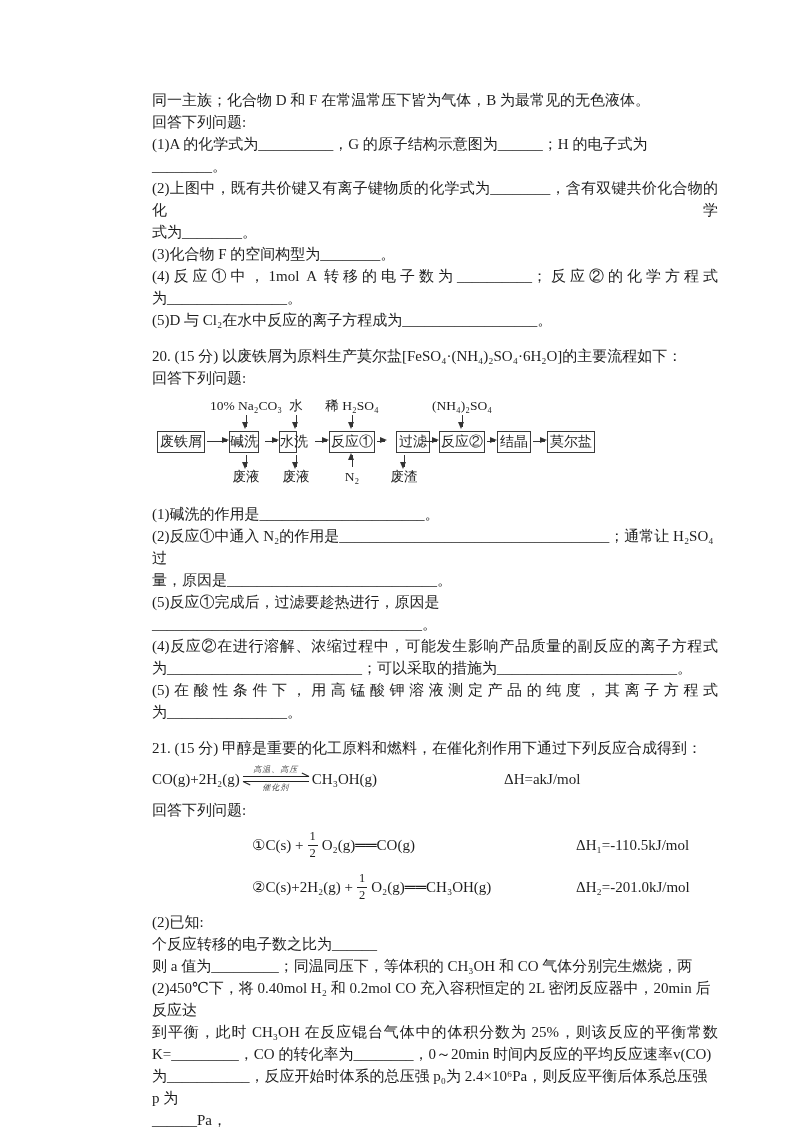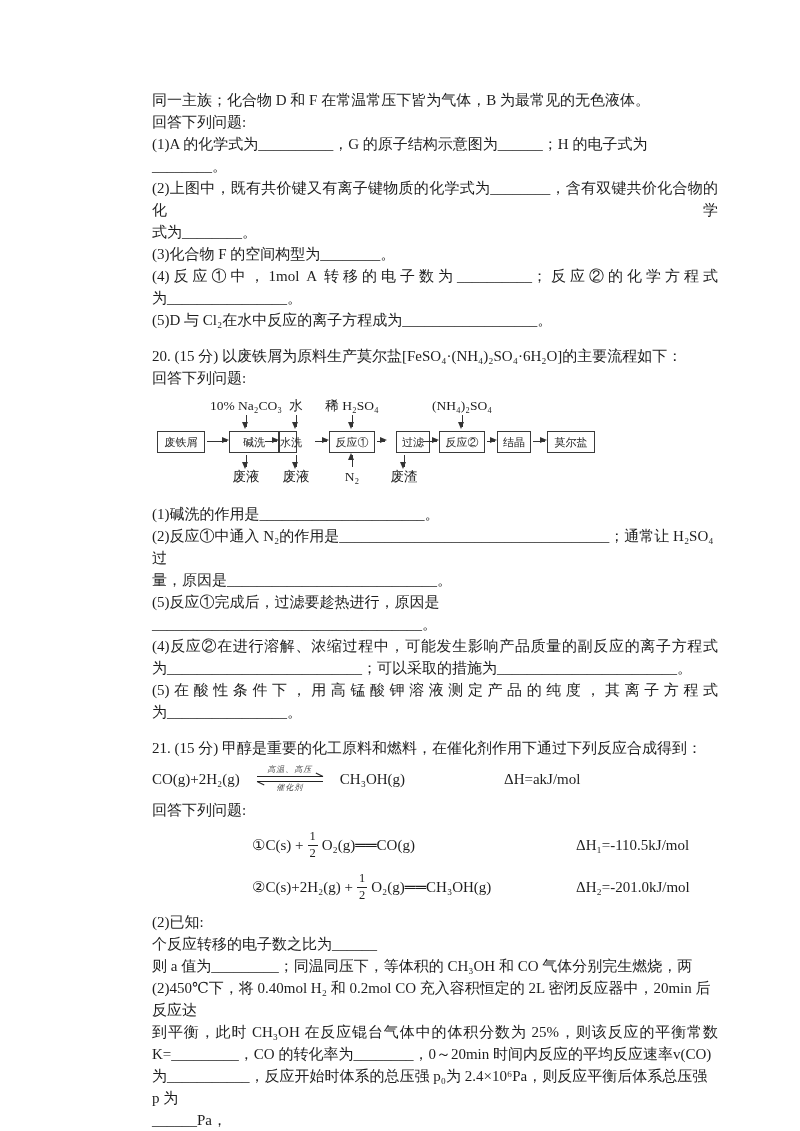--- a/index.html
+++ b/index.html
@@ -19,21 +19,21 @@
   .mb4 { margin-bottom:4px; }
   section { display:block; }
   .sec-gap { margin-bottom:14px; }
 
   
   .flowchart { position:relative; height:98px; margin:6px 0 10px 0; }
   .fc-col { position:absolute; width:110px; display:flex; flex-direction:column; align-items:center; }
   .fc-lab { font-size:13.5px; line-height:17px; white-space:nowrap; }
   .fc-box {
     position:absolute; top:36px; height:22px; box-sizing:border-box;
-    border:1px solid #3a3a3a; font-size:11px; line-height:20px;
+    border:1px solid #3a3a3a; font-size:14px; line-height:20px;
     text-align:center; white-space:nowrap;
   }
   .fc-harrow { position:absolute; top:46px; height:0; border-top:1.3px solid #333; }
   .fc-harrow::after {
     content:""; position:absolute; right:-2px; top:-4.7px; width:0; height:0;
     border-top:3.6px solid transparent; border-bottom:3.6px solid transparent;
     border-left:7px solid #333;
   }
   .va { position:relative; width:0; border-left:1.3px solid #333; height:12px; margin:1px 0; }
   .va.down::after {
@@ -41,21 +41,21 @@
     border-left:3.6px solid transparent; border-right:3.6px solid transparent;
     border-top:7px solid #333;
   }
   .va.up::before {
     content:""; position:absolute; left:-4.3px; top:-2px; width:0; height:0;
     border-left:3.6px solid transparent; border-right:3.6px solid transparent;
     border-bottom:7px solid #333;
   }
 
   
-  .reaction { position:relative; display:flex; align-items:center; height:36px; margin:2px 0; font-size:15px;gap:14px; }
+  .reaction { position:relative; display:flex; align-items:center; height:36px; margin:2px 0; font-size:15px; }
   .reaction .dh { position:absolute; left:352px; }
   .rev { display:flex; flex-direction:column; align-items:center; line-height:1; margin:0 3px; }
   .rev .cond { font-size:8px; color:#444; font-style:italic; letter-spacing:1px; }
   .hp { position:relative; width:66px; height:1.2px; background:#222; margin:1.8px 0; }
   .hp.r::after {
     content:""; position:absolute; right:0; top:0; width:8px; height:1.2px; background:#222;
     transform:rotate(26deg); transform-origin:100% 50%;
   }
   .hp.l::after {
     content:""; position:absolute; left:0; top:0; width:8px; height:1.2px; background:#222;
@@ -104,21 +104,21 @@
       <div class="fc-col" style="left:145px; top:2px;">
         <span class="fc-lab">稀 H₂SO₄</span>
         <span class="va down"></span>
       </div>
       <div class="fc-col" style="left:255px; top:2px;">
         <span class="fc-lab">(NH₄)₂SO₄</span>
         <span class="va down"></span>
       </div>
 
       <div class="fc-box" style="left:5px;   width:48px;">废铁屑</div>
-      <div class="fc-box" style="left:77px;  width:50px;">碱洗</div>
+      <div class="fc-box" style="left:77px;  width:30px;">碱洗</div>
       <div class="fc-box" style="left:127px; width:18px;">水洗</div>
       <div class="fc-box" style="left:177px; width:46px;">反应①</div>
       <div class="fc-box" style="left:244px; width:34px;">过滤</div>
       <div class="fc-box" style="left:287px; width:46px;">反应②</div>
       <div class="fc-box" style="left:345px; width:34px;">结晶</div>
       <div class="fc-box" style="left:395px; width:48px;">莫尔盐</div>
 
       <div class="fc-harrow" style="left:55px;  width:20px;"></div>
       <div class="fc-harrow" style="left:113px; width:12px;"></div>
       <div class="fc-harrow" style="left:163px; width:12px;"></div>

